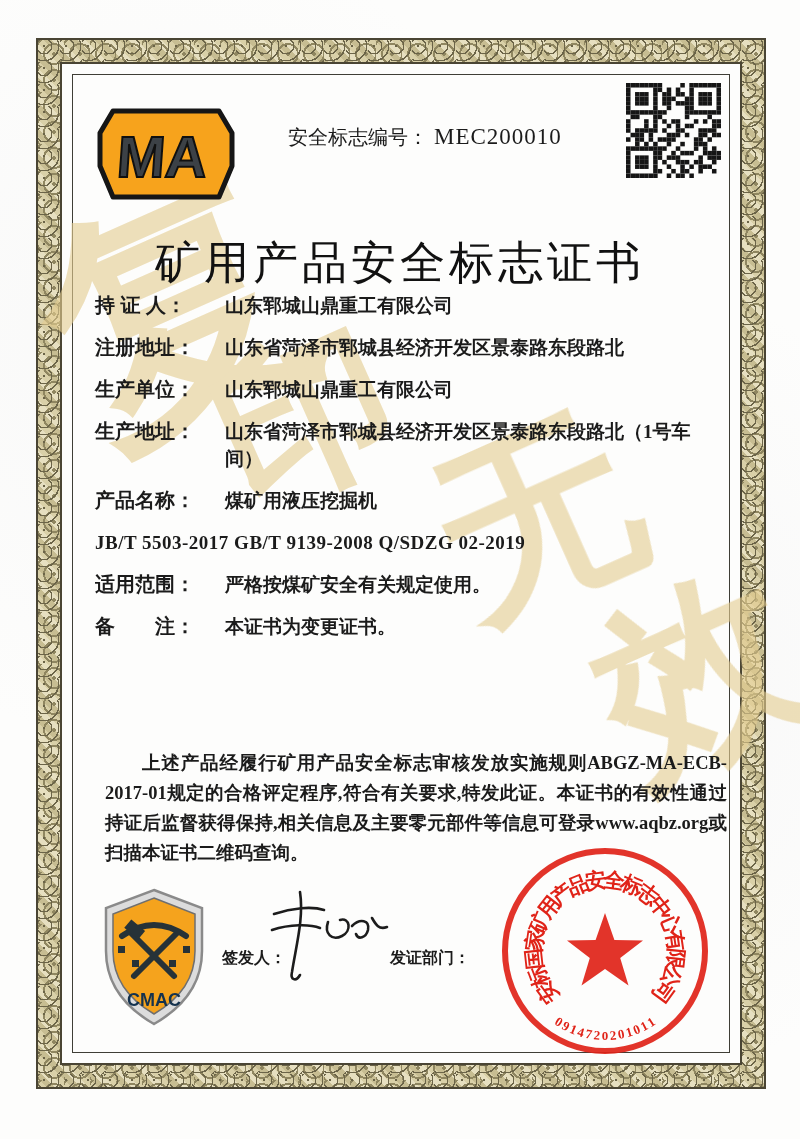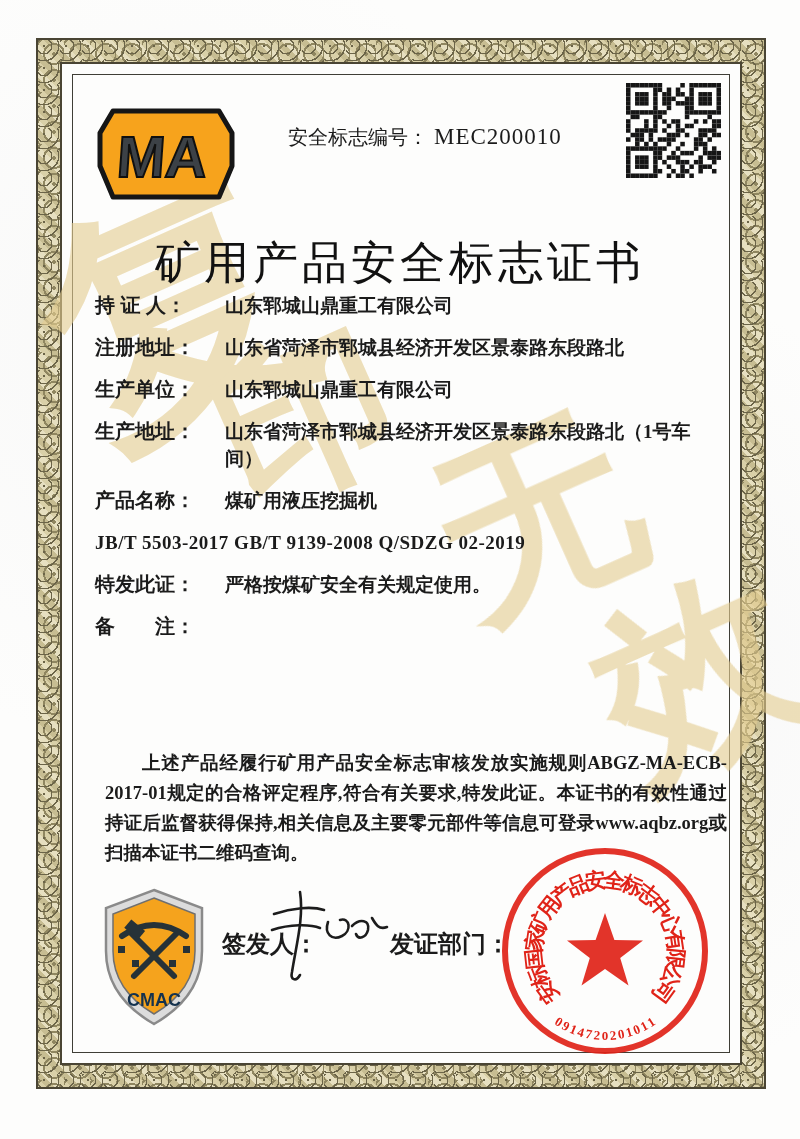--- a/index.html
+++ b/index.html
@@ -49,21 +49,21 @@
   .row.dates .val{flex:0 0 auto;}
   .row.dates .iss{width:225px;}
   .row.dates .lbl.valid{width:115px;margin-left:0;}
   
   .statement{position:absolute;left:105px;top:748px;width:622px;
              font-family:"Liberation Serif",serif;font-weight:600;font-size:18.5px;
              line-height:30px;text-indent:2em;text-align:justify;}
   
   .shield{position:absolute;left:102px;top:888px;}
   .signer-lbl,.dept-lbl{position:absolute;font-family:"Liberation Sans",sans-serif;
-             font-weight:700;font-size:24px;white-space:nowrap;}
+             font-weight:700;font-size:16px;white-space:nowrap;margin-top:20px;}
   .signer-lbl{left:222px;top:928px;}
   .dept-lbl{left:390px;top:928px;}
   .signature{position:absolute;left:262px;top:884px;}
   .stamp{position:absolute;left:497px;top:843px;width:216px;height:216px;}
   .stamp text{font-family:"Liberation Serif",serif;}
   .stamp .stamp-char{font-size:21px;font-weight:700;fill:#e02318;text-anchor:middle;}
   .stamp .stamp-num{font-size:13px;font-weight:700;fill:#e02318;text-anchor:middle;}
 </style>
 </head>
 <body>
@@ -352,25 +352,26 @@
         <span class="val">山东省菏泽市郓城县经济开发区景泰路东段路北（1号车间）</span>
       </div>
       <div class="row">
         <span class="lbl">产品名称：</span>
         <span class="val">煤矿用液压挖掘机</span>
       </div>
       <div class="row long">
         <span class="val latin">JB/T 5503-2017 GB/T 9139-2008 Q/SDZG 02-2019</span>
       </div>
       <div class="row">
-        <span class="lbl">特发此证：</span>
+        <span class="lbl">适用范围：</span>
         <span class="val">严格按煤矿安全有关规定使用。</span>
       </div>
       <div class="row">
         <span class="lbl">备　　注：</span>
+        <span class="val">本证书为变更证书。</span>
       </div>
     </div>
 
     <div class="statement">上述产品经履行矿用产品安全标志审核发放实施规则ABGZ-MA-ECB-2017-01规定的合格评定程序,符合有关要求,特发此证。本证书的有效性通过持证后监督获得保持,相关信息及主要零元部件等信息可登录www.aqbz.org或扫描本证书二维码查询。</div>
 
     <svg class="shield" width="104" height="140" viewBox="0 0 104 140">
       <path d="M52 2 L100 20 L100 63 C100 97 80 120 52 136 C24 120 4 97 4 63 L4 20 Z" fill="#dcdcdc" stroke="#8a8a8a" stroke-width="2.5"></path>
       <path d="M52 10 L93 26 L93 63 C93 92 76 112 52 126 C28 112 11 92 11 63 L11 26 Z" fill="#F5A31D" stroke="#6f6f6f" stroke-width="1.5"></path>
       <g stroke="#263238" stroke-linecap="round" fill="none">
         <path d="M30 46 L72 88" stroke-width="6"></path>

